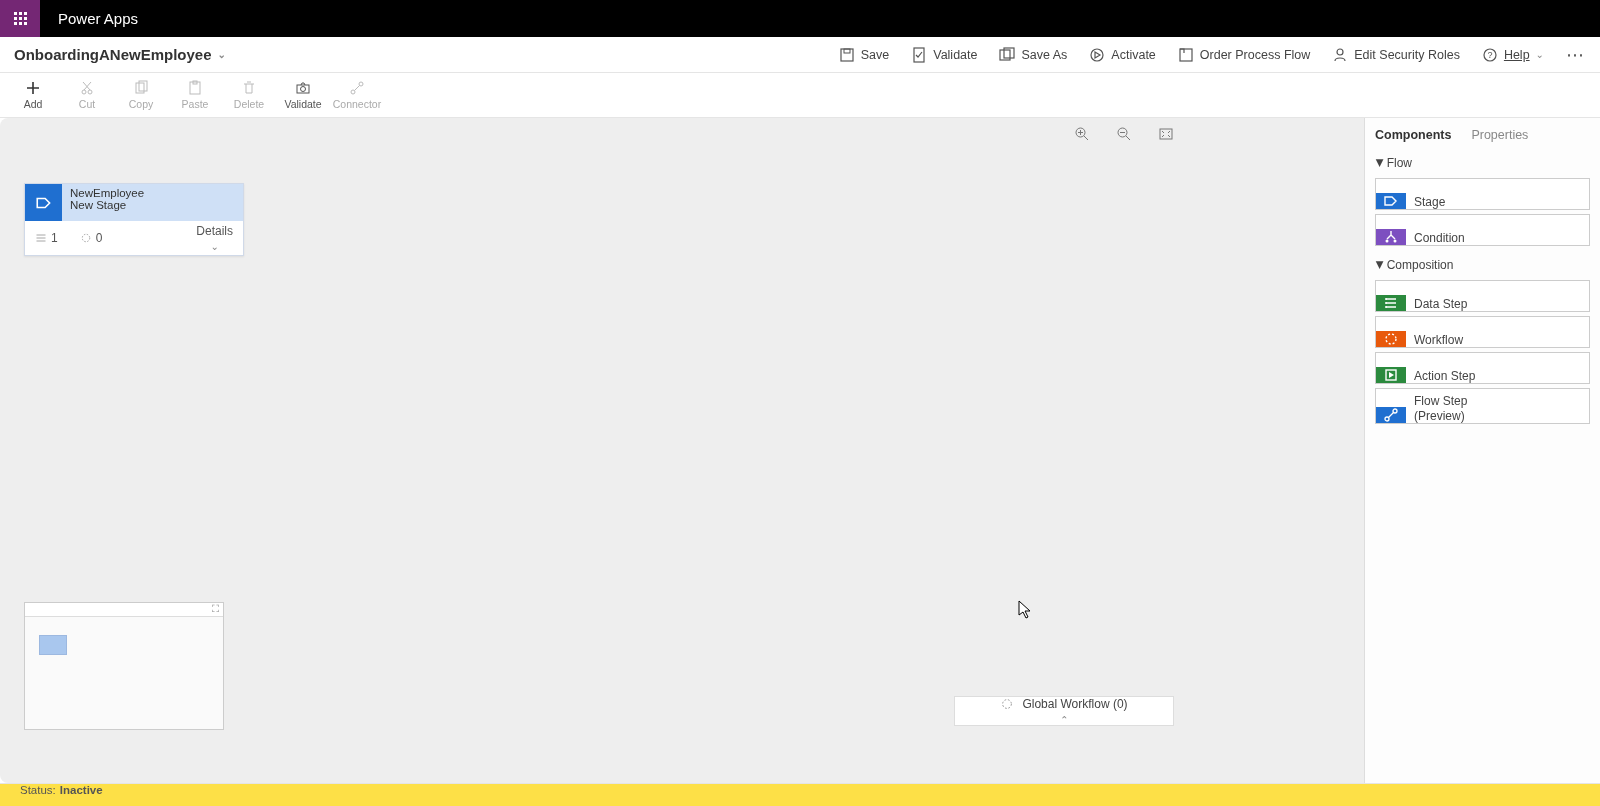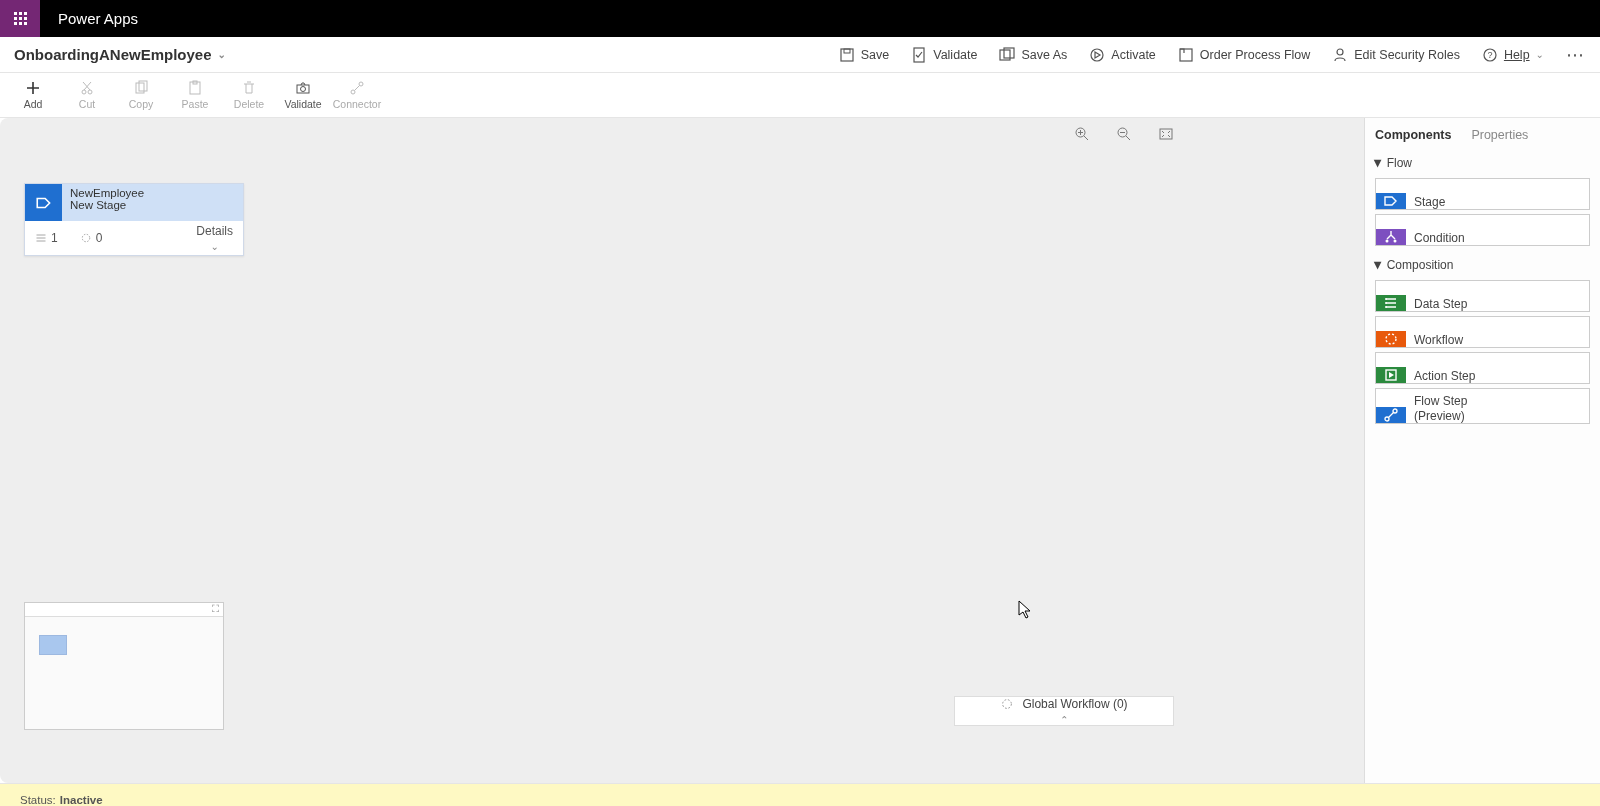--- a/index.html
+++ b/index.html
@@ -218,21 +218,20 @@
   color: #888;
   cursor: pointer;
 }
 .panel-tab.active { font-weight: 700; color: #333; }
 
 .panel-section-title {
   padding: 8px 10px 4px;
   font-size: 12px;
   color: #444;
   display: flex;
-  align-items: center;
   gap: 4px;
 }
 .caret-right { display:inline-block; transform: rotate(90deg); font-size:10px; }
 
 .comp-item {
   margin: 4px 10px;
   border: 1px solid #ccc;
   display: flex;
   align-items: flex-end;
   height: 32px;
@@ -257,24 +256,24 @@
 .ci-cond { background: #7d4fc0; }
 .ci-data { background: #2b8a3e; }
 .ci-wf   { background: #e8590c; }
 .ci-act  { background: #2b8a3e; }
 .ci-flow { background: #1f6fd0; }
 
 .statusbar {
   position: absolute;
   left: 0; right: 0; bottom: 0;
   height: 23px;
-  background: #fef9c3;
+  background: #fde047;
   border-top: 1px solid #e5e5e5;
   display: flex;
-  align-items: flex-end;
+  align-items: flex-start;
   padding: 0 20px;
   font-size: 11.5px;
   color: #555;
 }
 .statusbar strong { font-weight: 700; margin-left: 4px; }
 
 .chev { font-size: 10px; color: #888; }
 .underline { text-decoration: underline; }
 
 svg { display: block; }

